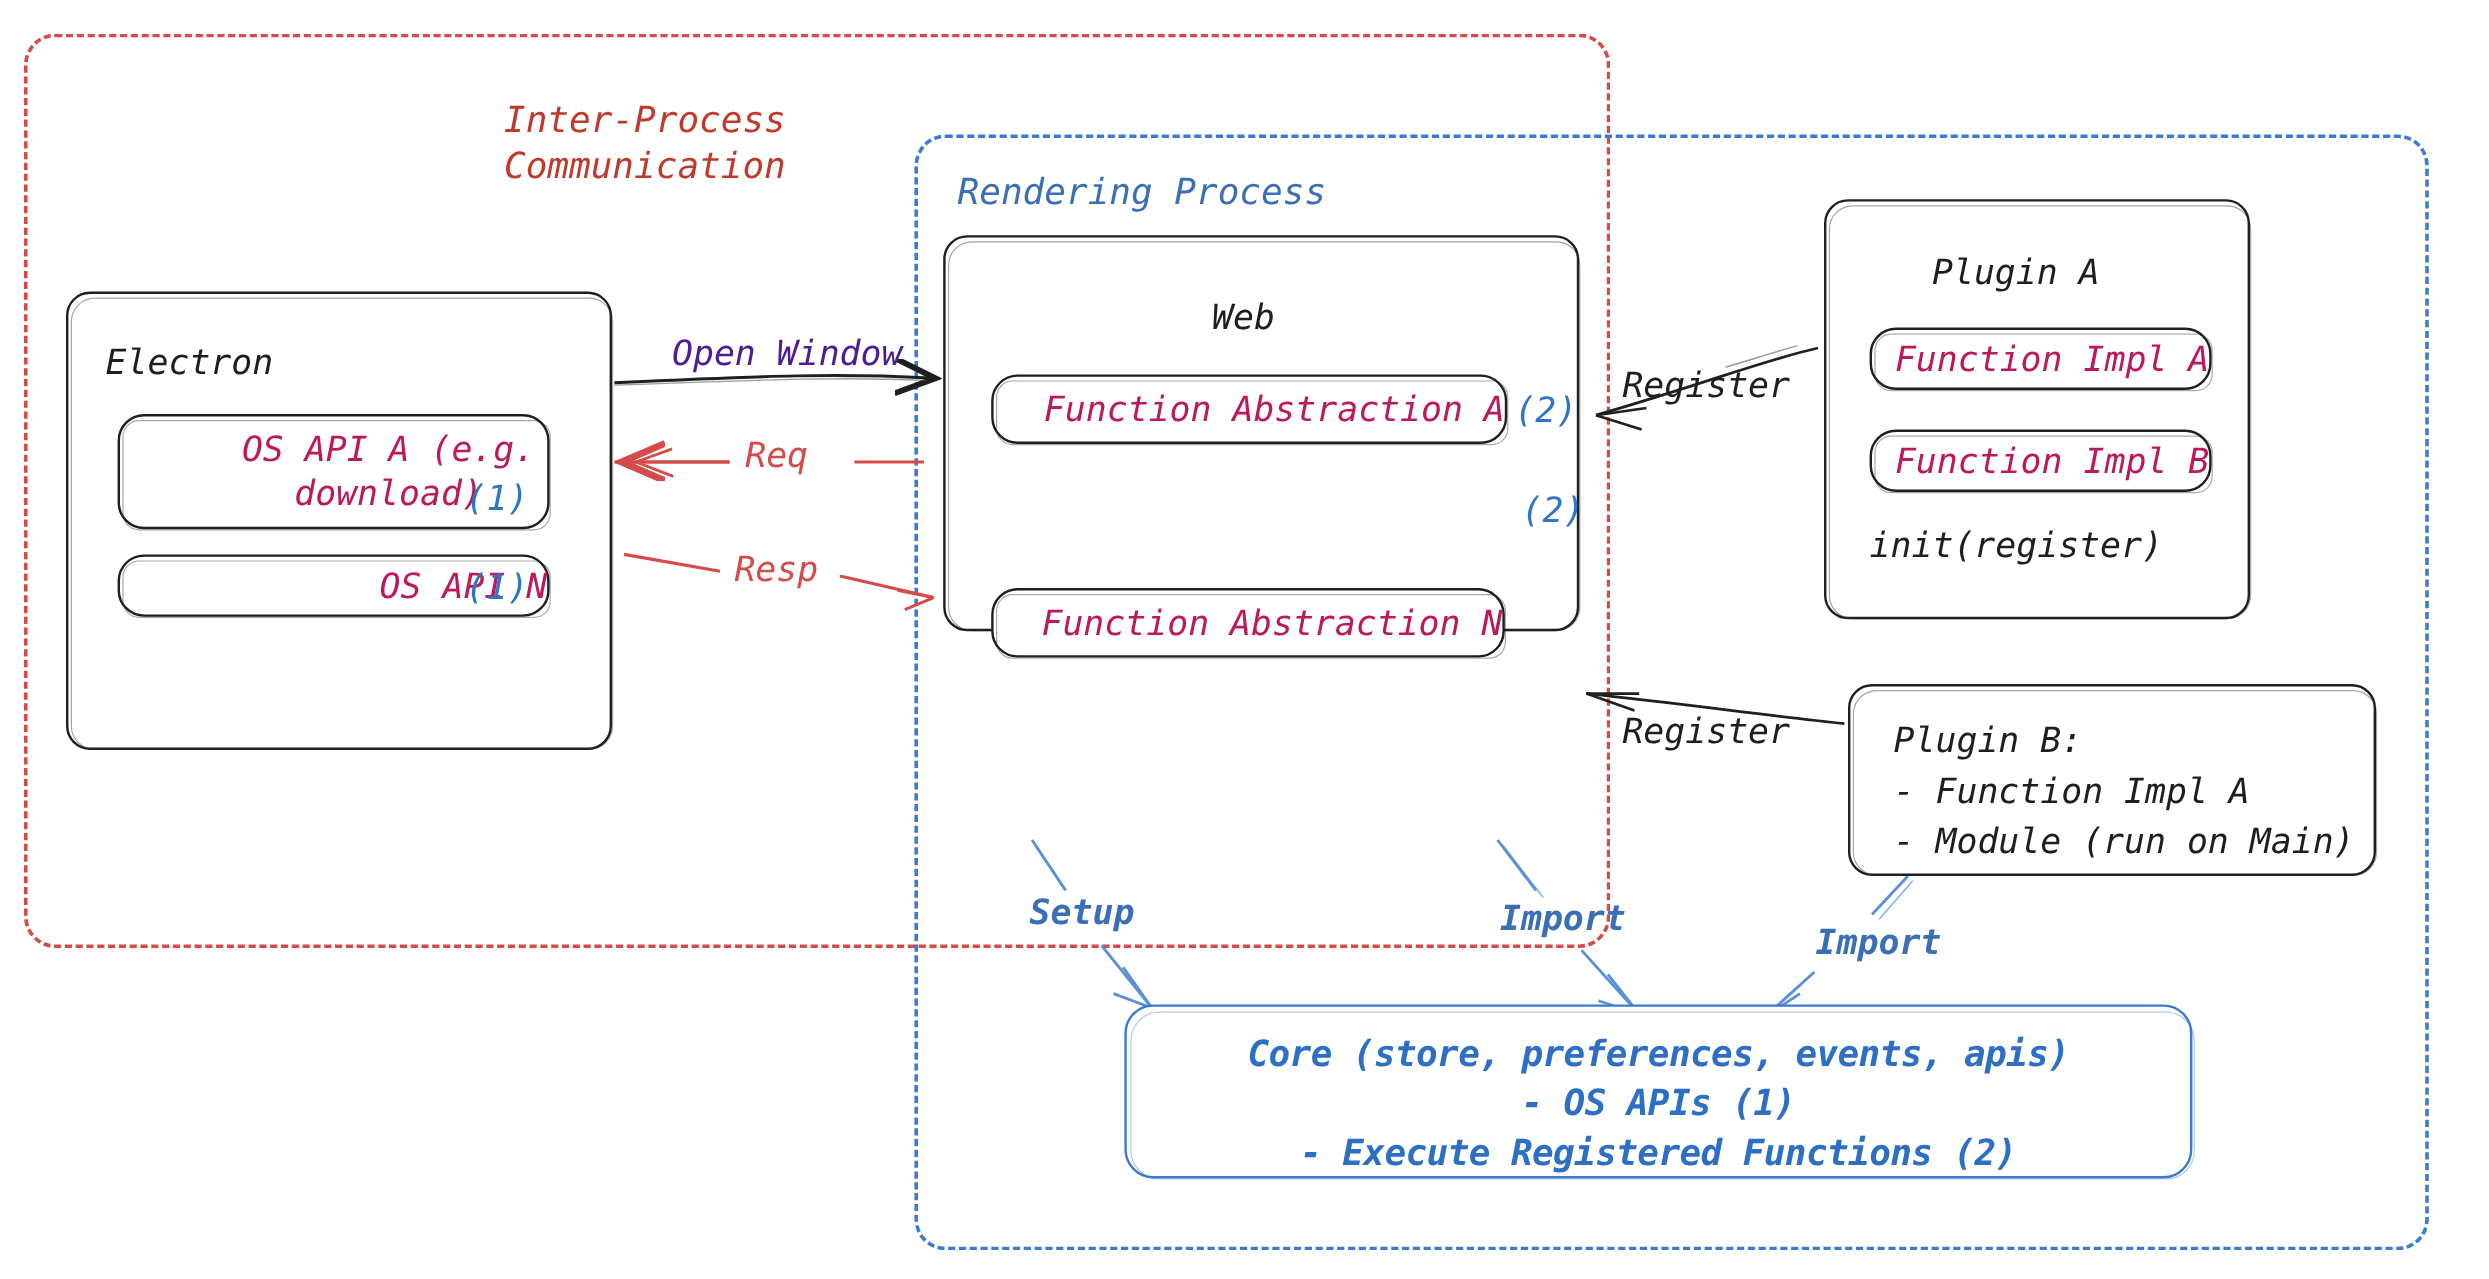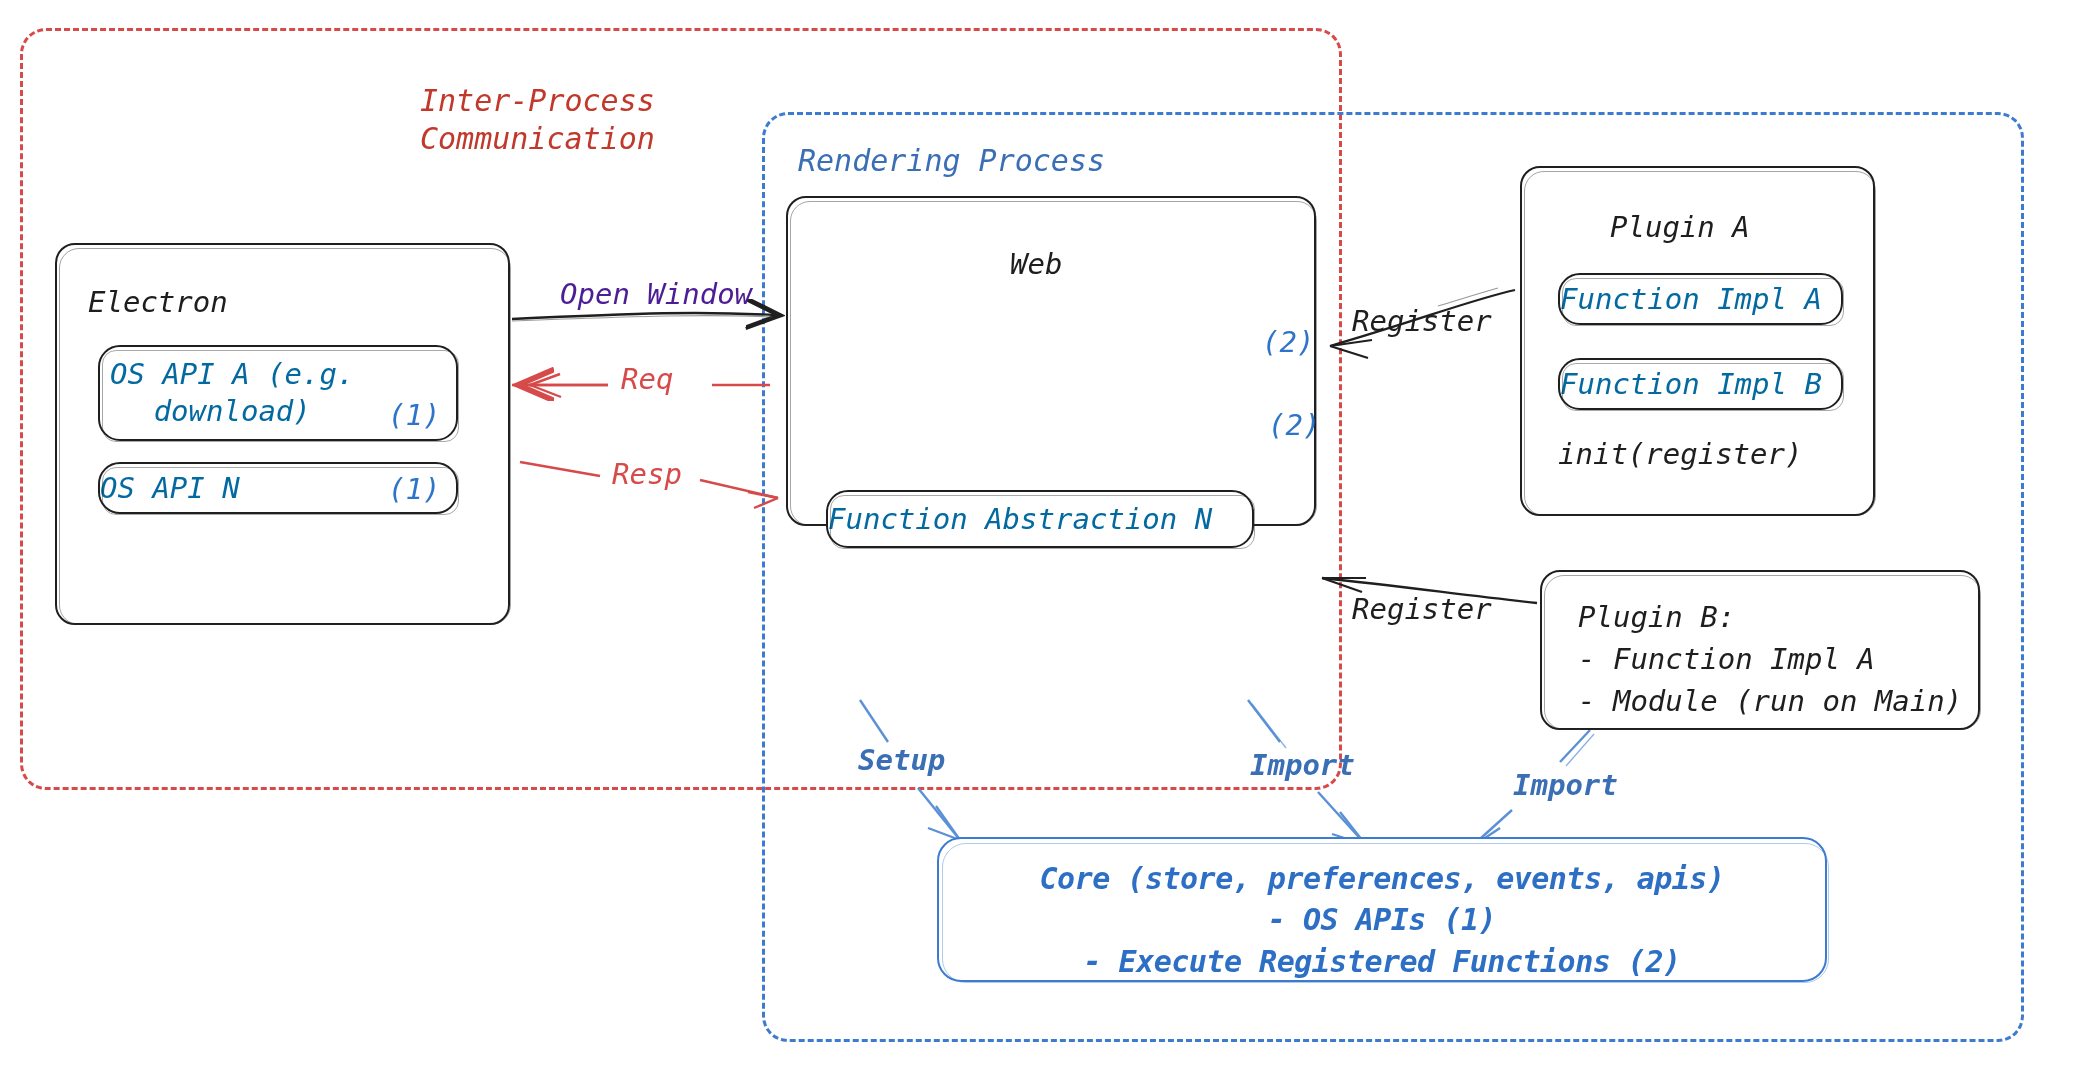--- a/index.html
+++ b/index.html
@@ -35,22 +35,22 @@
   }
   .box.dbl::after{
     content:"";position:absolute;left:2px;top:3px;right:-3px;bottom:-2px;
     border:1.3px solid rgba(40,40,40,.42);border-radius:20px;pointer-events:none;
   }
   .box-title{position:absolute;white-space:pre;font-size:29px;color:#1e1e1e;}
 
   .ibox{
     position:absolute;box-sizing:border-box;background:#fff;
     border:2.2px solid #1f1f1f;border-radius:22px;
-    display:flex;align-items:center;justify-content:flex-start;text-align:center;
-    font-size:29px;color:#0369a1;line-height:1.26;white-space:pre-line;
+    display:flex;align-items:center;justify-content:flex-end;text-align:center;
+    font-size:29px;color:#be185d;line-height:1.26;white-space:pre-line;
   }
   .ibox::after{
     content:"";position:absolute;left:2px;top:3px;right:-3px;bottom:-3px;
     border:1.2px solid rgba(40,40,40,.40);border-radius:14px;pointer-events:none;
   }
   .tag{position:absolute;color:#2e74c8;font-size:29px;white-space:pre;}
 
   
   #electron-box{left:55px;top:243px;width:455px;height:382px;}
   #electron-title{left:88px;top:285px;}
@@ -200,20 +200,23 @@
   <div class="tag" style="left:388px;top:398px;">(1)</div>
 
   <div class="ibox" id="os-api-n">
     <span>OS API N</span>
   </div>
   <div class="tag" style="left:388px;top:472px;">(1)</div>
 
   <div class="box dbl" id="web-box"></div>
   <div class="box-title" id="web-title">Web</div>
 
+  <div class="ibox" id="fa-a">
+    <span>Function Abstraction A</span>
+  </div>
   <div class="tag" style="left:1262px;top:325px;">(2)</div>
 
   <div class="tag" style="left:1268px;top:408px;">(2)</div>
 
   <div class="ibox" id="fa-n">
     <span>Function Abstraction N</span>
   </div>
 
 
   <div class="box dbl" id="plugin-a-box"></div>

